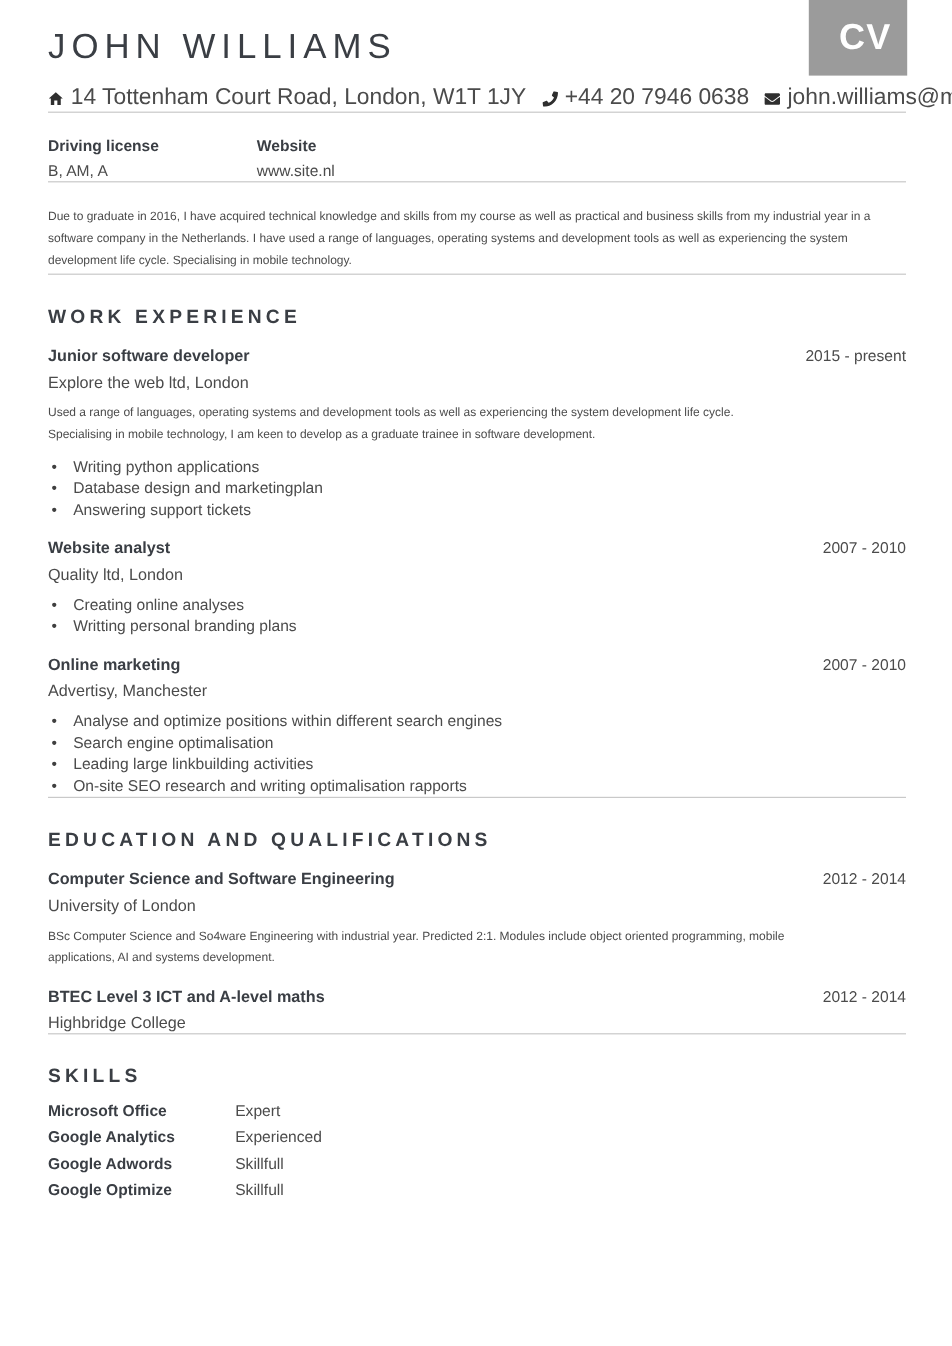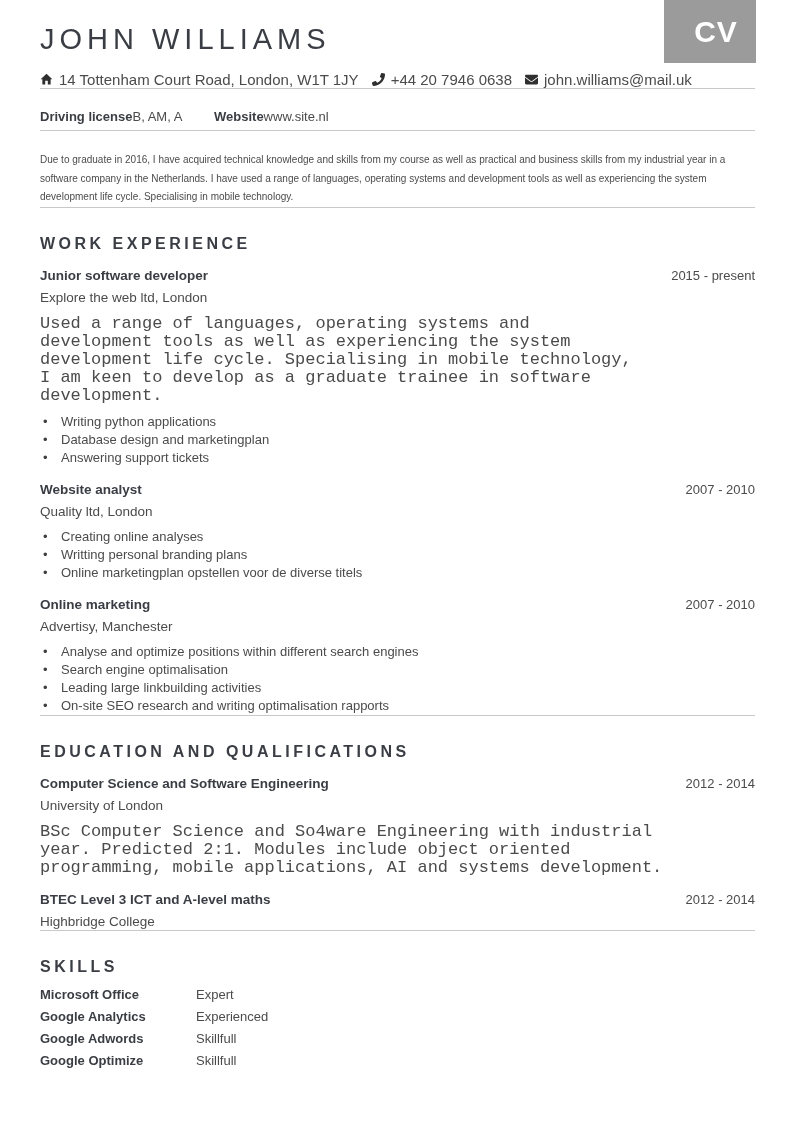--- a/index.html
+++ b/index.html
@@ -11,53 +11,53 @@
   }
   *{box-sizing:border-box;}
   html,body{margin:0;padding:0;}
   body{
     width:793px;height:1122px;background:#ffffff;position:relative;overflow:hidden;
     font-family:"Liberation Sans", sans-serif;color:var(--body-color);
     -webkit-font-smoothing:antialiased;
   }
   .page{padding:20px 38px 0 40px;}
   .badge{
-    position:absolute;top:0;right:37px;width:92px;height:63px;
+    position:absolute;top:0;right:37px;width:82px;height:63px;
     background:var(--badge-bg);color:#ffffff;display:flex;align-items:center;justify-content:center;
     font-size:30px;font-weight:bold;letter-spacing:1px;padding-left:12px;
   }
   h1.name{
     margin:2px 0 0 0;font-size:29px;line-height:34px;font-weight:normal;
     letter-spacing:5px;color:var(--heading-color);
   }
-  .contact-row{display:flex;align-items:center;gap:13px;margin-top:15px;font-size:15px;}
+  .contact-row{display:flex;align-items:center;gap:13px;margin-top:15px;font-size:19px;}
   .contact-item{display:flex;align-items:center;gap:6px;white-space:nowrap;}
   .contact-item svg{width:13px;height:13px;fill:var(--icon-color);flex:0 0 auto;}
   hr.divider{border:none;border-top:1px solid var(--divider-color);margin:0;}
   .d1{margin-top:17px;}
   .d2{margin-top:21px;}
   .d3{margin-top:9px;}
   .d4{margin-top:22px;}
   .details{display:flex;margin-top:20px;font-size:13px;}
-  .detail-col{display:flex;}
+  .detail-col{display:flex;flex-direction:column;}
   .detail-col.c1{width:174px;}
   .detail-col.c2{width:176px;}
   .detail-label{font-weight:bold;color:var(--heading-color);margin-bottom:5px;line-height:16px;}
   .detail-value{line-height:16px;}
   p.summary{margin:20px 0 0 0;font-size:10px;line-height:18.5px;}
   h2.section-heading{
     margin:26px 0 0 0;font-size:16px;line-height:19px;font-weight:bold;
     letter-spacing:3.5px;color:var(--heading-color);
   }
   .entry{margin-top:15px;}
   .entry-head{display:flex;justify-content:space-between;align-items:baseline;text-align:center;}
   .entry-title{font-size:13.5px;font-weight:bold;color:var(--heading-color);line-height:16px;}
   .entry-period{font-size:13px;line-height:16px;}
   .entry-sub{margin-top:6px;font-size:13.5px;line-height:16px;}
-  .entry-desc{margin:9px 0 0 0;font-size:17px;line-height:18px;max-width:600px;font-family:Liberation Mono, monospace;}
+  .entry-desc{margin:9px 0 0 0;font-size:10px;line-height:18px;max-width:600px;}
   .entry-desc.edu{max-width:645px;}
   .bullets{margin-top:8px;}
   .bullet{display:flex;font-size:13px;line-height:18px;}
   .bullet::before{content:"\2022";width:18px;flex:0 0 18px;text-align:left;padding-left:3px;color:#3f3f3f;}
   .skills-table{margin-top:11px;}
   .skill-row{display:flex;font-size:13px;line-height:16px;margin-bottom:6px;}
   .skill-name{width:156px;font-weight:bold;color:var(--heading-color);}
 </style>
 </head>
 <body>
@@ -126,21 +126,20 @@
 
   <div class="entry">
     <div class="entry-head">
       <span class="entry-title">Website analyst</span>
       <span class="entry-period">2007 - 2010</span>
     </div>
     <div class="entry-sub">Quality ltd, London</div>
     <div class="bullets">
       <div class="bullet">Creating online analyses</div>
       <div class="bullet">Writting personal branding plans</div>
-      <div class="bullet">Online marketingplan opstellen voor de diverse titels</div>
     </div>
   </div>
 
   <div class="entry">
     <div class="entry-head">
       <span class="entry-title">Online marketing</span>
       <span class="entry-period">2007 - 2010</span>
     </div>
     <div class="entry-sub">Advertisy, Manchester</div>
     <div class="bullets">

